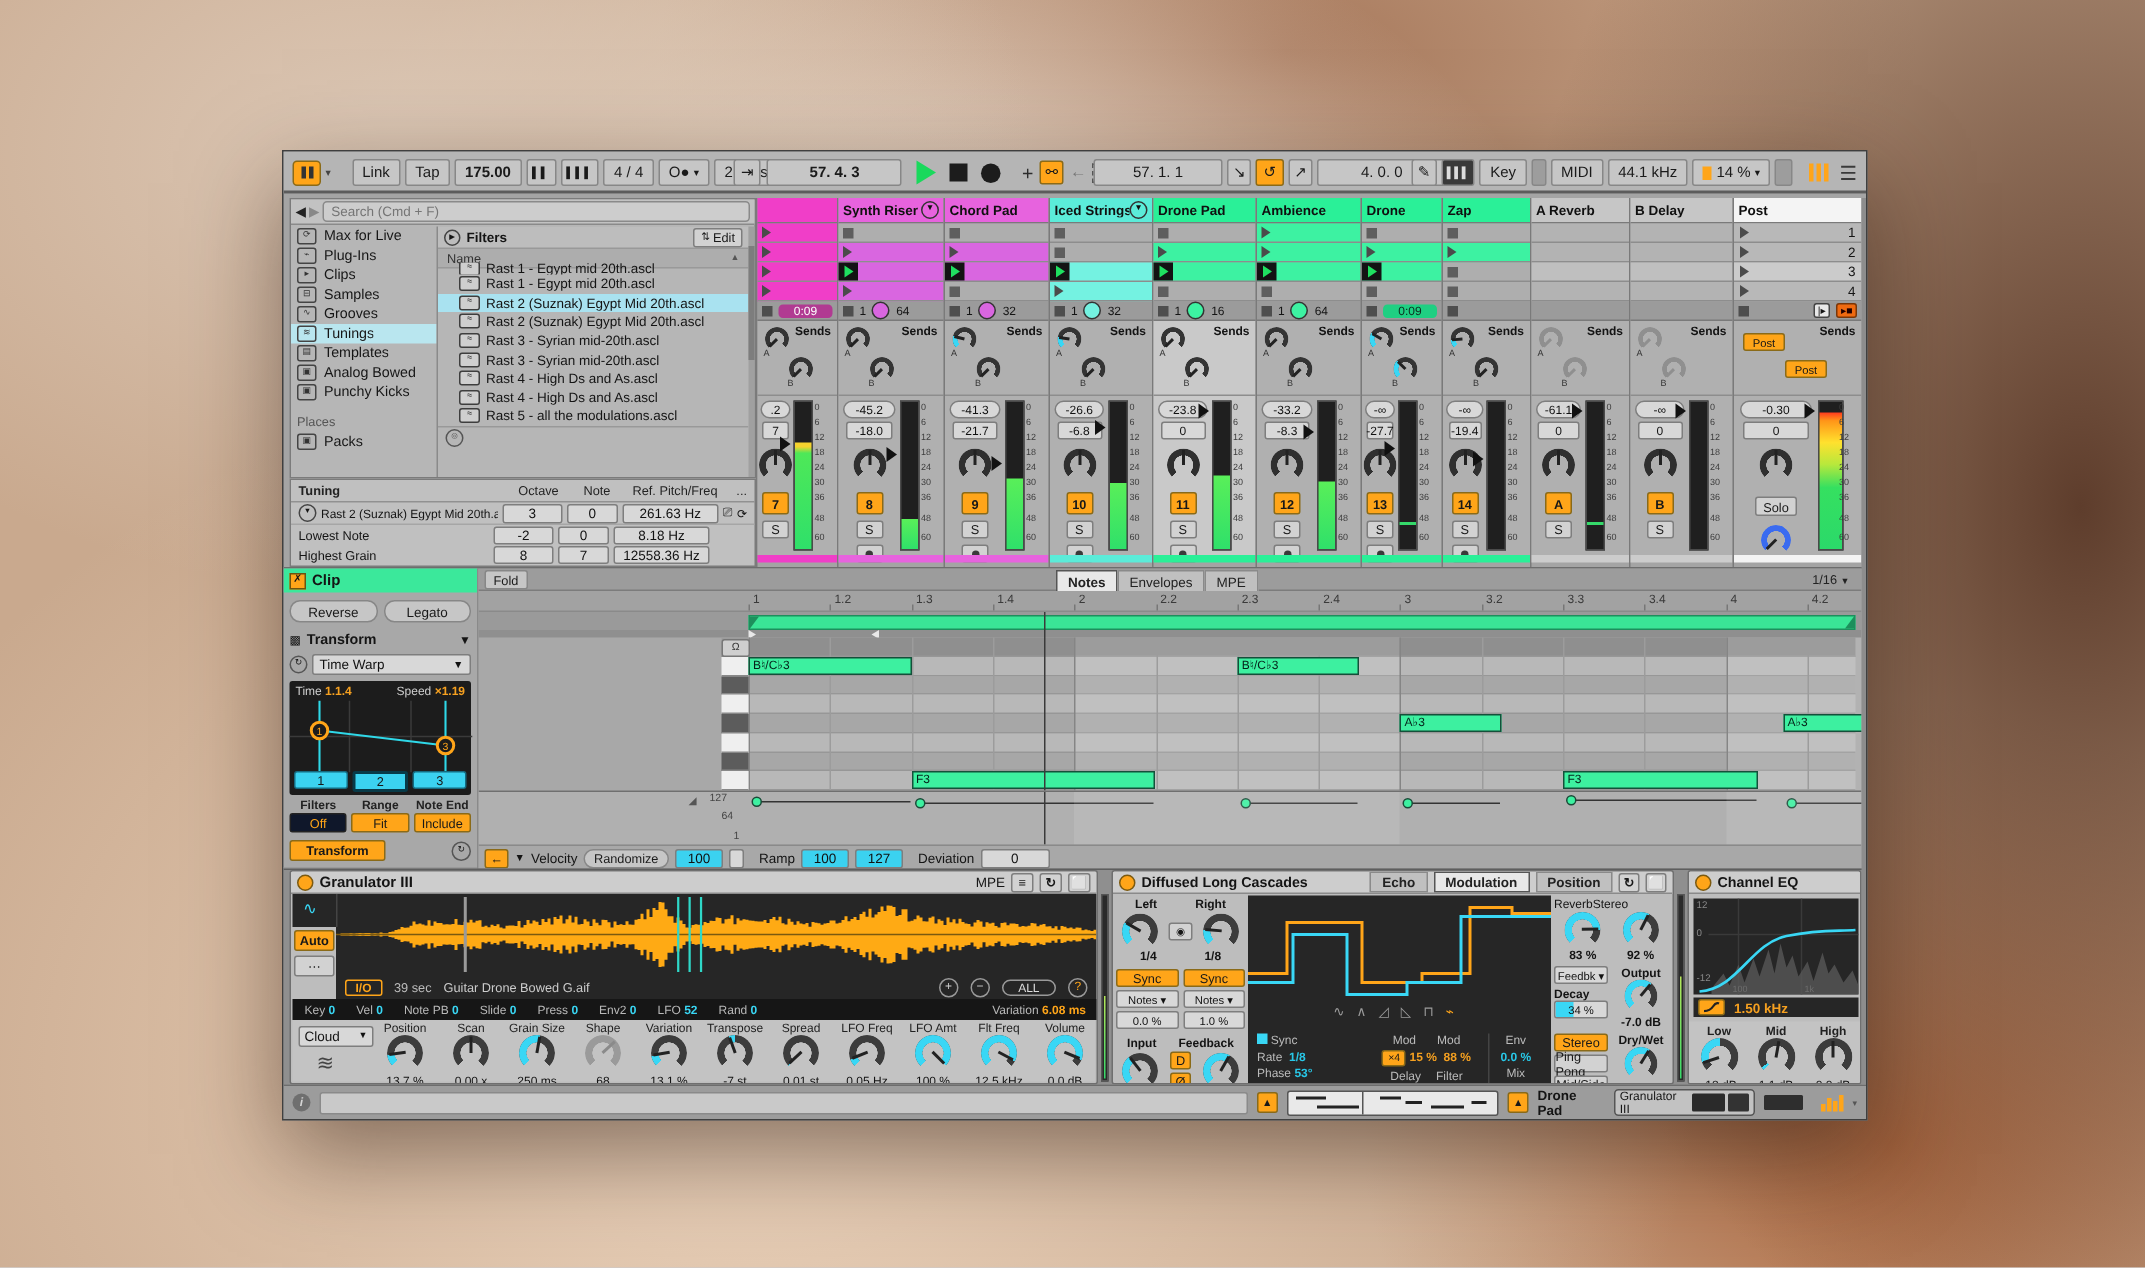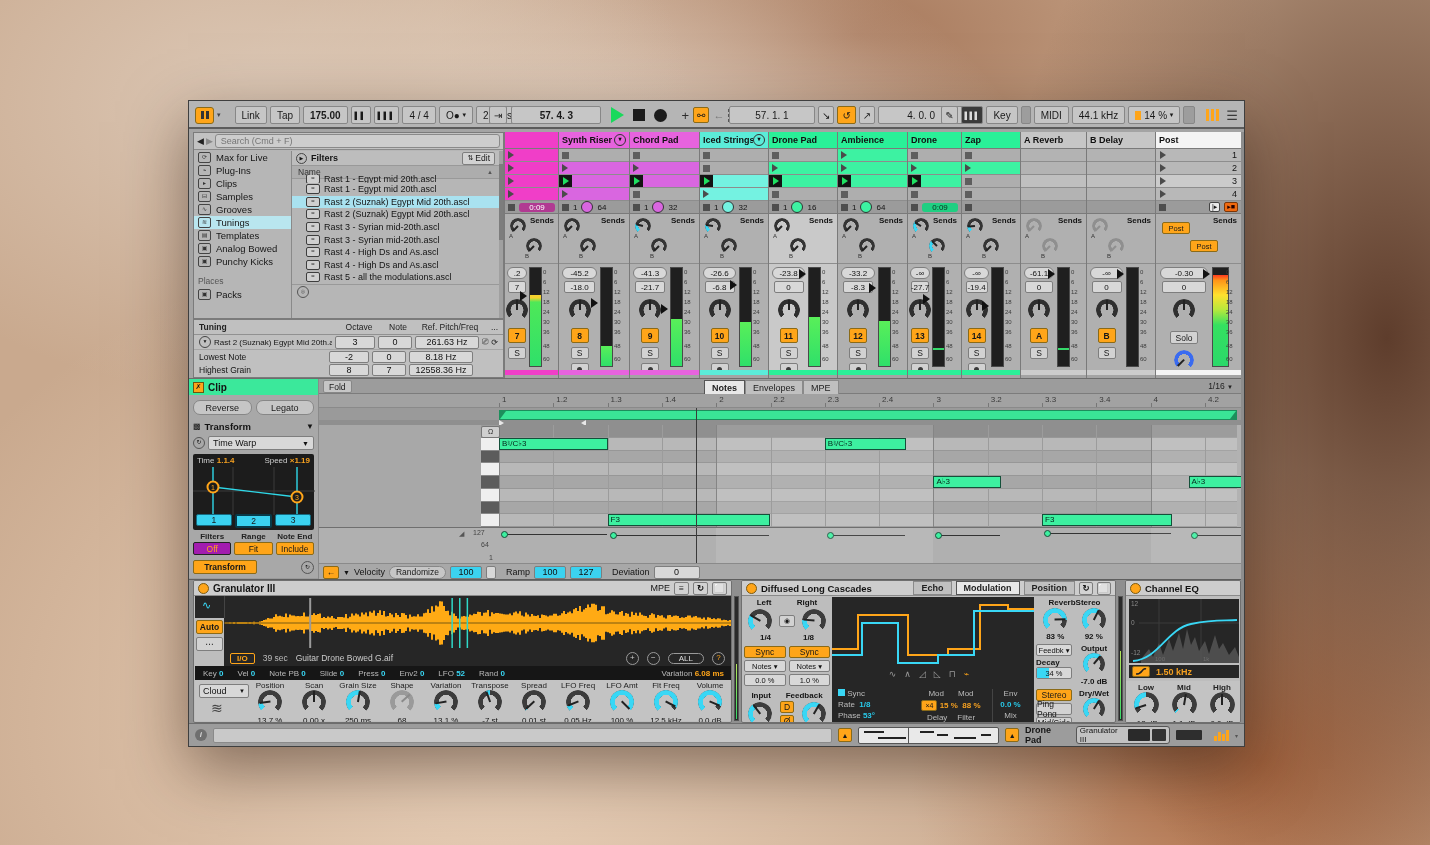--- a/index.html
+++ b/index.html
@@ -894,21 +894,21 @@
           <span class="obox" style="flex:1;height:10px;background:#3bd2f0;border:2px solid #083a48">2</span>
           <span class="obox" style="flex:1;height:10px;background:#3bd2f0;border-color:#156a80">3</span>
         </div>
       </div>
       <div style="display:flex;padding:0 4px;gap:3px;font-size:8px;font-weight:bold;color:#222">
         <span style="flex:1;text-align:center">Filters</span>
         <span style="flex:1;text-align:center">Range</span>
         <span style="flex:1;text-align:center">Note End</span>
       </div>
       <div style="display:flex;padding:1px 4px;gap:3px">
-        <span class="obox" style="flex:1;height:11px;background:#a21caf;color:#ffa519;border-color:#222">Off</span>
+        <span class="obox" style="flex:1;height:11px;background:#0f172a;color:#ffa519;border-color:#222">Off</span>
         <span class="obox" style="flex:1;height:11px">Fit</span>
         <span class="obox" style="flex:1;height:11px">Include</span>
       </div>
       <div style="display:flex;align-items:center;padding:4px 4px 0 4px;gap:4px">
         <span class="obox" style="width:62px;height:12px;font-weight:bold">Transform</span>
         <span style="flex:1"></span>
         <span style="width:11px;height:11px;border:1px solid #555;border-radius:50%;font-size:6px;line-height:10px;text-align:center">↻</span>
       </div>
       <div style="display:flex;align-items:center;padding:4px 4px 0 4px;gap:4px;border-top:1px solid #9a9a9a;margin-top:4px">
         <span style="font-size:8px">✺</span>
@@ -1208,21 +1208,21 @@
             <div style="margin-top:2px"><span style="margin-right:10px">Delay</span><span>Filter</span></div>
           </div>
           <div style="flex:1;text-align:center;border-left:1px solid #444">
             <div>Env</div>
             <div style="margin-top:2px"><b class="cyan">0.0 %</b></div>
             <div style="margin-top:2px">Mix</div>
           </div>
         </div>
       </div>
       <div class="abs" id="echo-right" style="left:294px;top:17px;right:2px;bottom:2px">
-  <div style="display:flex;justify-content:center;font-size:8px;font-weight:bold">
+  <div style="display:flex;justify-content:flex-start;font-size:8px;font-weight:normal">
             <span>Reverb</span>
             <span>Stereo</span>
           </div>
   <div id="echo-rs-knobs" style="display:flex;justify-content:space-around;margin-top:1px">
             <span class="knob" style="height: 24px; width: 24px;">
               <i class="ring" style="--rc: #3c3c3c;"></i>
               <i class="arc" style="--sweep: 224deg; --from: 225deg; --ac: #39d7f5;"></i>
               <i class="needle" style="--rot: 89deg;"></i>
             </span>
             <span class="knob" style="height: 24px; width: 24px;">

